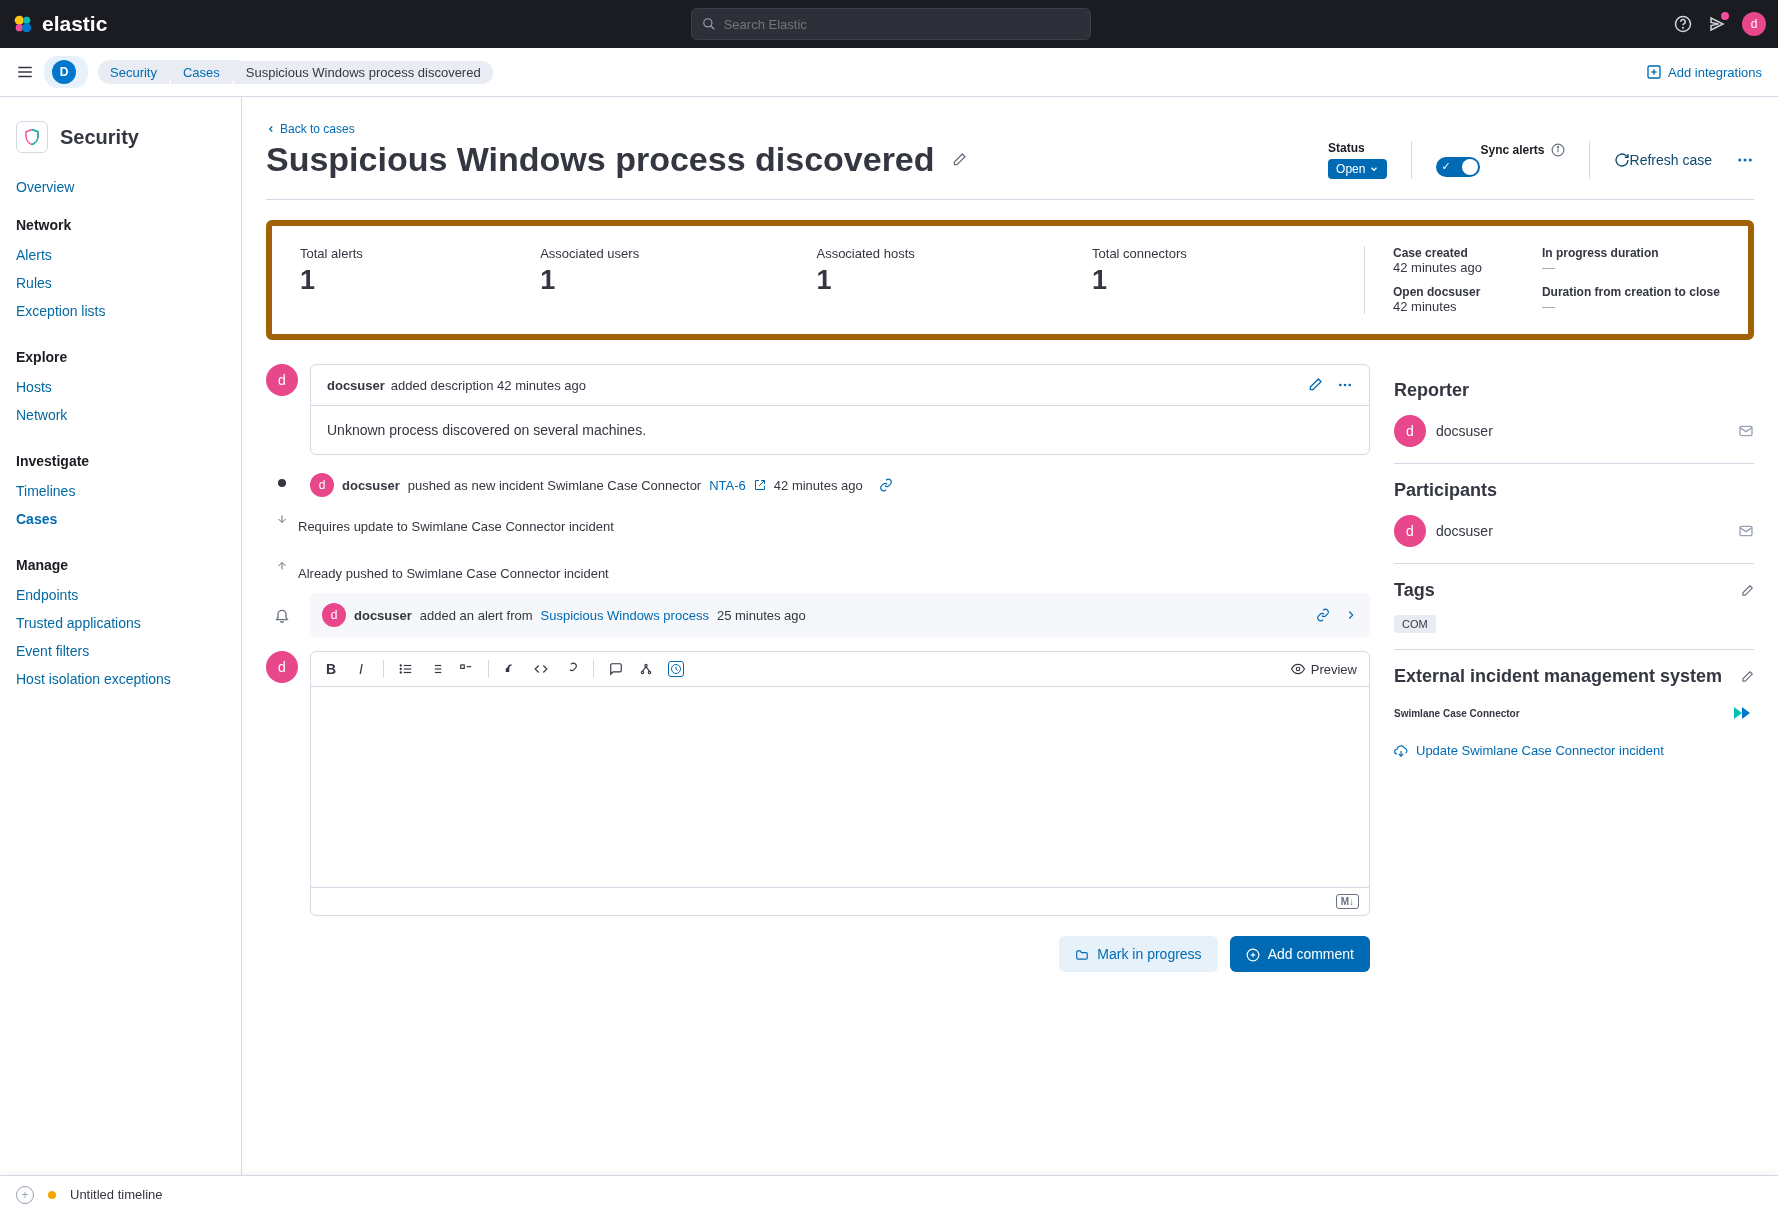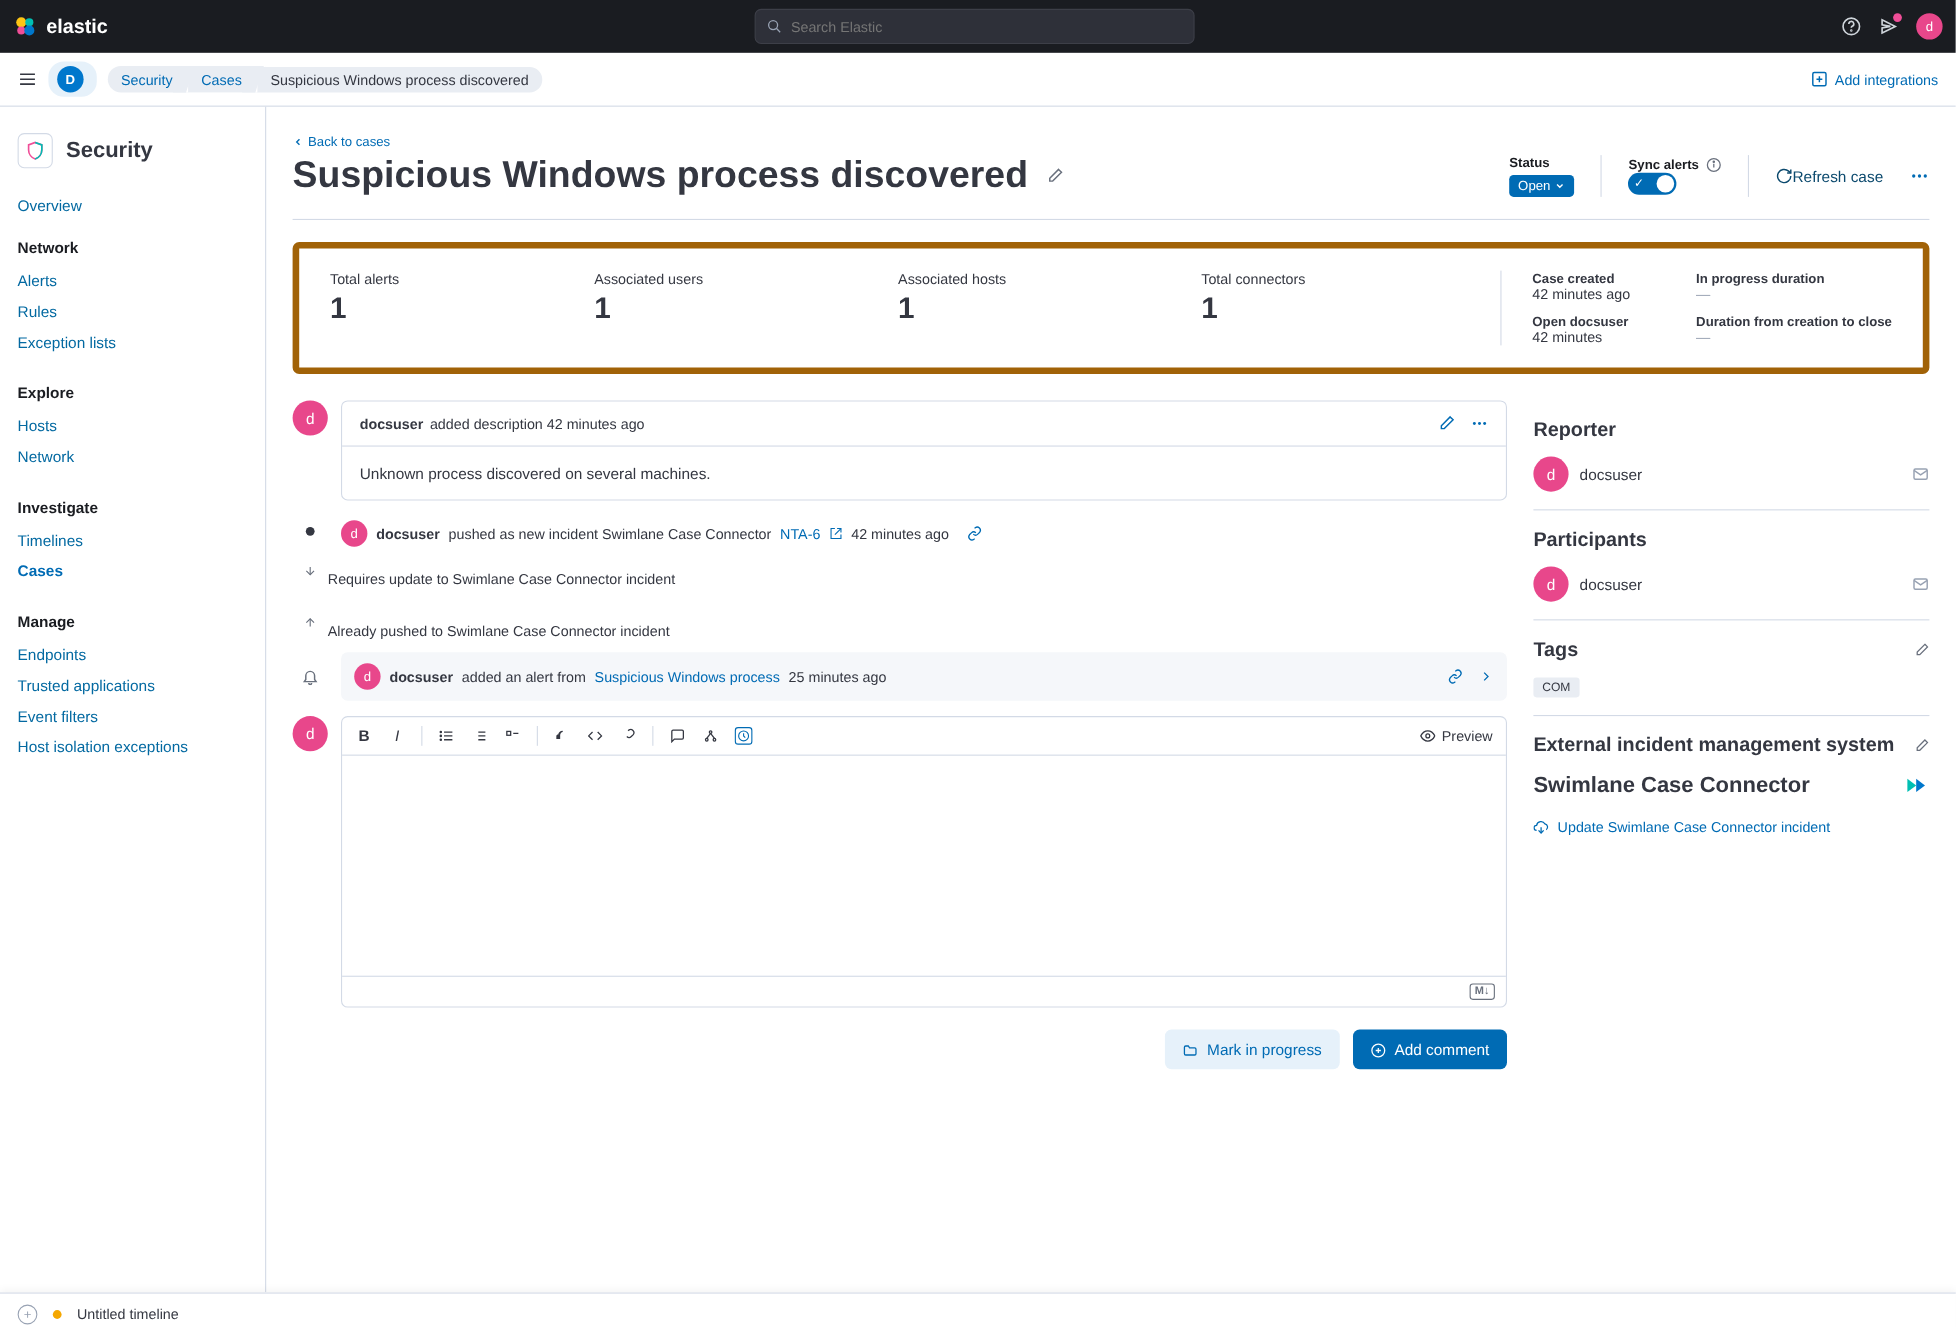--- a/index.html
+++ b/index.html
@@ -1,20 +1,20 @@
 <!DOCTYPE html>
 <html><head>
 <meta charset="utf-8">
 <style>
 * { box-sizing: border-box; margin: 0; padding: 0; }
 body { font-family: -apple-system, BlinkMacSystemFont, "Segoe UI", Helvetica, Arial, sans-serif; background: #fff; color: #343741; font-size: 14px; }
 
 
 .top-header { background: #1a1c21; height: 48px; display: flex; align-items: center; padding: 0 12px; }
-.logo { display: flex; align-items: center; gap: 8px; color: #fff; font-weight: 700; font-size: 18px; }
+.logo { display: flex; align-items: center; gap: 8px; color: #fff; font-weight: 700; font-size: 21px; }
 .logo-cluster { width: 22px; height: 22px; }
 .search-bar { margin-left: auto; margin-right: auto; background: #2e3039; border: 1px solid #3d3f48; border-radius: 6px; width: 400px; height: 32px; display: flex; align-items: center; padding: 0 10px; gap: 8px; color: #98a2b3; }
 .search-bar input { background: transparent; border: none; outline: none; color: #98a2b3; flex: 1; font-size: 13px; }
 .top-icons { display: flex; gap: 16px; align-items: center; }
 .top-icon { width: 18px; height: 18px; color: #ced4da; cursor: pointer; }
 .notif-dot { position: relative; }
 .notif-dot::after { content:''; position:absolute; top:-3px; right:-3px; width:8px; height:8px; background:#f04e98; border-radius:50%; }
 .avatar-small { width: 24px; height: 24px; border-radius: 50%; background: #e8478b; color: #fff; display: flex; align-items: center; justify-content: center; font-size: 12px; font-weight: 500; }
 
 
@@ -43,21 +43,21 @@
 
 .content { flex: 1; padding: 24px 24px 24px 24px; }
 .back-link { color: #006bb4; font-size: 12px; display: inline-flex; align-items: center; gap: 4px; cursor:pointer; margin-bottom: 4px; }
 .title-row { display: flex; align-items: center; gap: 16px; border-bottom: 1px solid #d3dae6; padding-bottom: 20px; margin-bottom: 20px; }
 .page-title { font-size: 34px; font-weight: 700; }
 .title-edit { color: #69707d; cursor: pointer; }
 .title-meta { margin-left: auto; display: flex; align-items: center; gap: 24px; }
 .meta-block { }
 .meta-label { font-size: 12px; font-weight: 700; color: #1a1c21; }
 .status-badge { background: #006bb4; color: #fff; padding: 3px 8px; border-radius: 4px; font-size: 12px; display:inline-flex; gap:4px; align-items:center; cursor:pointer; margin-top:4px; }
-.sync-row { display:flex; align-items:flex-end; gap:6px; }
+.sync-row { display:flex; align-items:flex-end; gap:6px;margin-left:44px; }
 .toggle { width: 44px; height: 20px; background: #006bb4; border-radius: 10px; position: relative; cursor: pointer; }
 .toggle-thumb { position: absolute; right: 2px; top: 2px; width: 16px; height: 16px; background: #fff; border-radius: 50%; }
 .toggle-check { position:absolute; left:5px; top:3px; color:#fff; font-size:11px; }
 .vdiv { width:1px; height:38px; background:#d3dae6; }
 .refresh-btn { color: #0c4a6e; display:flex; align-items:center; gap:0; cursor:pointer; }
 .more-icon { color: #006bb4; cursor:pointer; }
 
 
 .stats-panel { border:6px solid #a16207; border-radius:6px; padding:20px 28px; display:flex; gap:44px; margin-bottom:24px;justify-content:space-between; }
 .stat { }
@@ -107,21 +107,21 @@
 .btn-secondary { background:#e6f1fa; color:#006bb4; }
 .btn-primary { background:#006bb4; color:#fff; }
 
 
 .r-section { border-bottom:1px solid #d3dae6; padding:16px 0; }
 .r-title { font-size:18px; font-weight:700; margin-bottom:14px; display:flex; align-items:center; }
 .r-edit { margin-left:auto; color:#69707d; cursor:pointer; }
 .user-row { display:flex; align-items:center; gap:10px; }
 .user-row .mail { margin-left:auto; color:#98a2b3; cursor:pointer; }
 .tag-chip { background:#e9edf3; color:#343741; padding:3px 8px; border-radius:3px; font-size:11px; font-weight:400; display:inline-block; }
-.connector-row { display:flex; align-items:center; gap:10px; font-size:20px; font-weight:700; margin-top:8px; }
+.connector-row { display:flex; align-items:center; gap:10px; font-size:10px; font-weight:700; margin-top:8px; }
 .connector-logo { width:24px; height:24px; margin-left:auto; }
 .update-incident { color:#006bb4; display:flex; align-items:center; gap:8px; cursor:pointer; margin-top:18px; font-size:13px; }
 
 
 .bottom-bar { position:fixed; bottom:0; left:0; right:0; height:38px; background:#fff; border-top:1px solid #d3dae6; display:flex; align-items:center; padding:0 16px; gap:14px; font-size:13px; box-shadow:0 -2px 8px rgba(0,0,0,0.05); }
 .plus-circle { width:18px; height:18px; border:1px solid #98a2b3; border-radius:50%; display:flex; align-items:center; justify-content:center; color:#98a2b3; cursor:pointer; font-size:12px; }
 .bullet-y { width:8px; height:8px; background:#f5a700; border-radius:50%; }
 
 svg { display:block; }
 </style>

